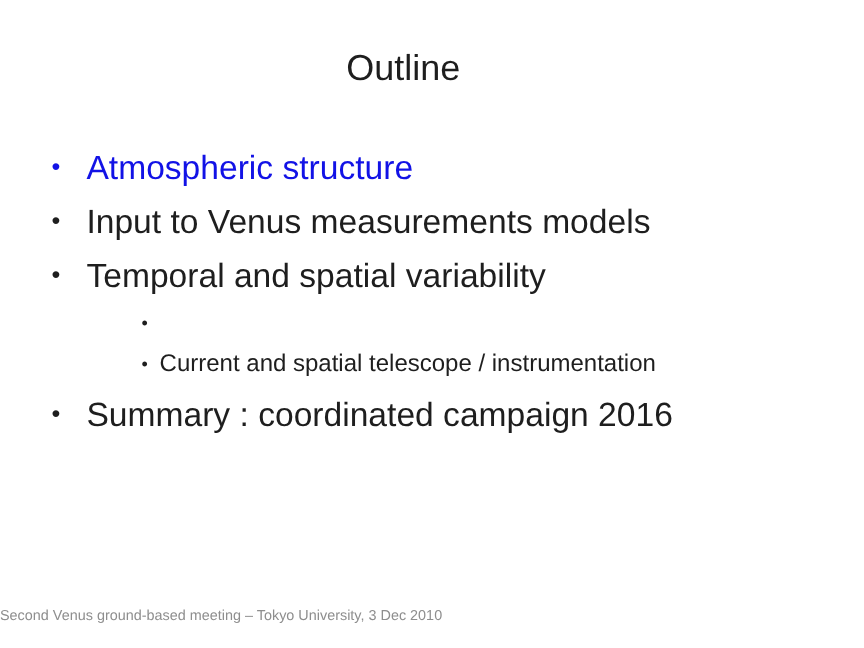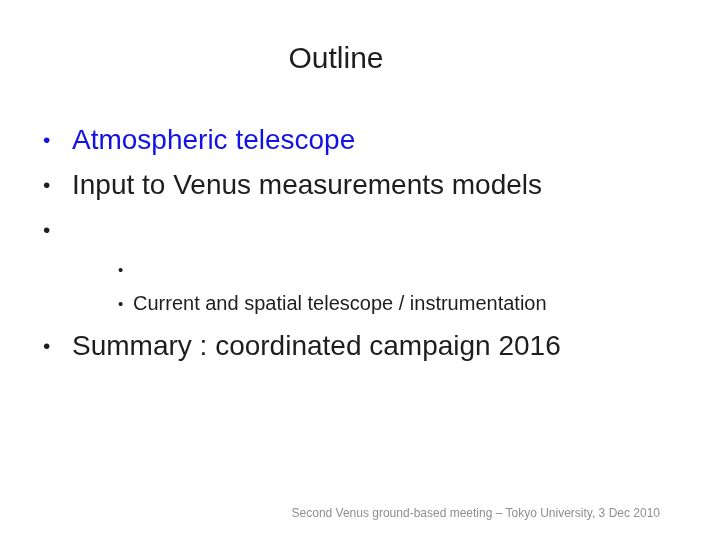--- a/index.html
+++ b/index.html
@@ -62,46 +62,47 @@
   }
   .row.highlight,
   .row.highlight .marker {
     color: var(--hl, #1212e6);
   }
   .slide-footer {
     position: absolute;
     left: 0;
     right: 0;
     top: 506px;
-    text-align: right;
+    text-align: left;
     font-size: 12px;
     color: var(--foot, #8e8e8e);
   }
 </style>
 </head>
 <body>
 
 <div class="slide" style="--bg: #ffffff; --body: #1e1e1e; --hl: #1212e6; --foot: #8e8e8e;">
 
   <div class="slide-title">Outline</div>
 
   <div class="content">
 
     <div class="row l1 highlight">
       <span class="marker">•</span>
-      <span>Atmospheric telescope</span>
+      <span>Atmospheric structure</span>
     </div>
 
     <div class="row l1">
       <span class="marker">•</span>
       <span>Input to Venus measurements models</span>
     </div>
 
     <div class="row l1">
       <span class="marker">•</span>
+      <span>Temporal and spatial variability</span>
     </div>
 
     <div class="row l2">
       <span class="marker">•</span>
     </div>
 
     <div class="row l2">
       <span class="marker">•</span>
       <span>Current and spatial telescope / instrumentation</span>
     </div>

